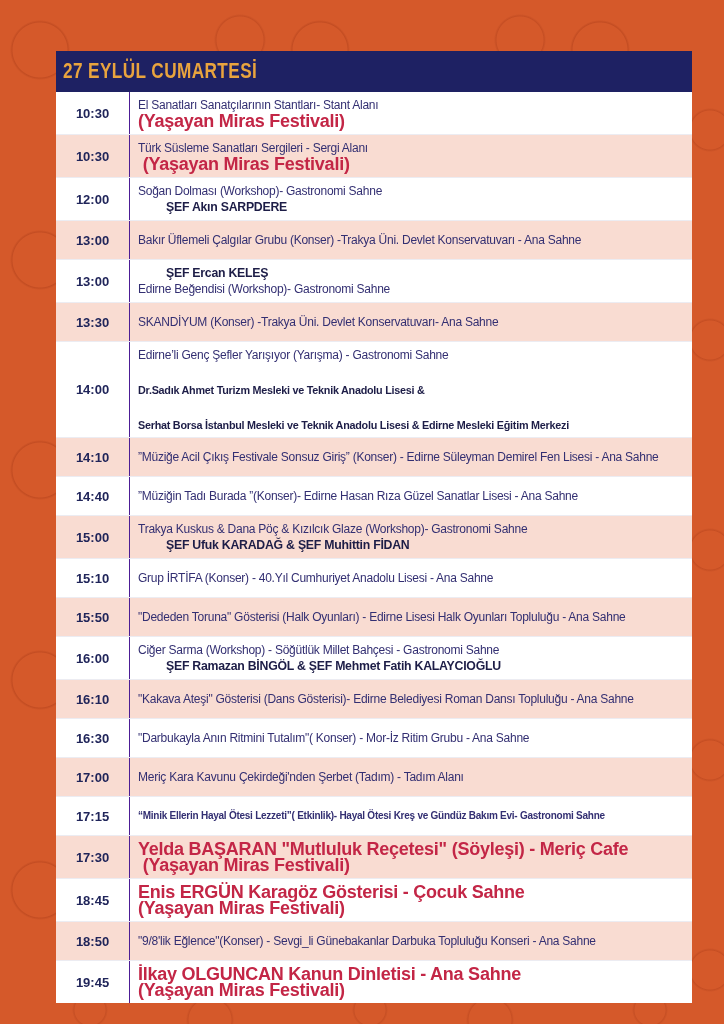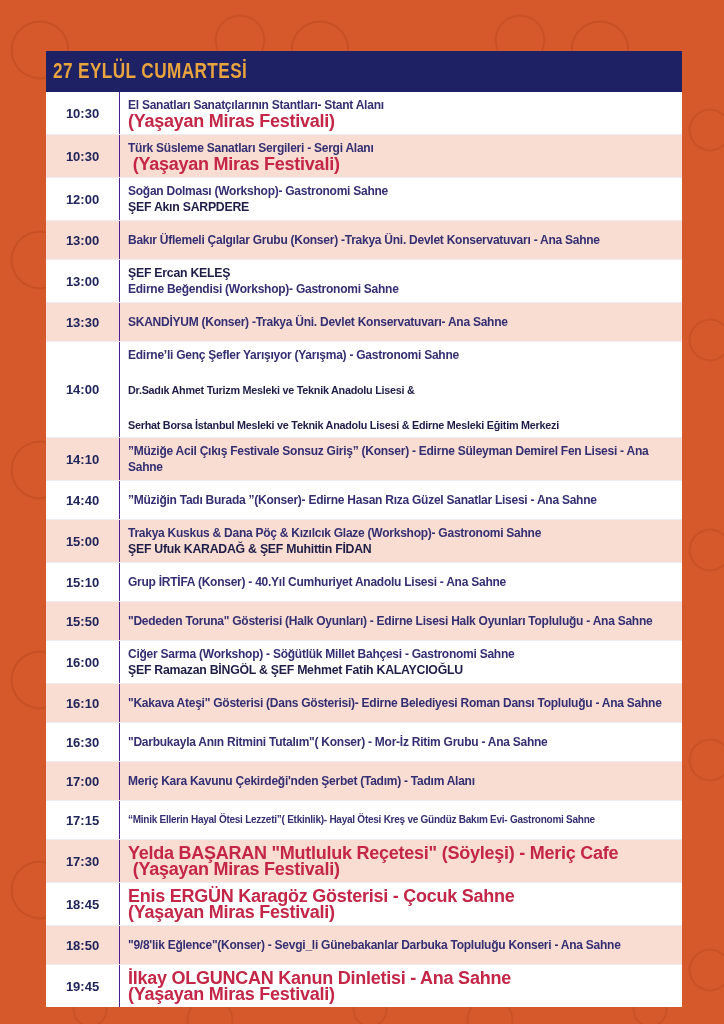--- a/index.html
+++ b/index.html
@@ -13,21 +13,21 @@
     background-image:
       radial-gradient(circle 30px at 40px 50px,  transparent 27px, rgba(150,45,15,.28) 28px, transparent 30px),
       radial-gradient(circle 22px at 150px 130px, transparent 19px, rgba(150,45,15,.24) 20px, transparent 22px),
       radial-gradient(circle 26px at 240px 40px, transparent 23px, rgba(150,45,15,.24) 24px, transparent 26px),
       radial-gradient(circle 18px at 90px 170px, transparent 15px, rgba(150,45,15,.22) 16px, transparent 18px),
       radial-gradient(circle 24px at 210px 180px, transparent 21px, rgba(150,45,15,.22) 22px, transparent 24px);
     background-size: 280px 210px;
   }
   .card {
     position: absolute;
-    left: 46px; top: 51px;
+    left: 56px; top: 51px;
     width: 636px;
     background: #ffffff;
   }
   .card-header {
     background: var(--header-bg, #1e2163);
     height: 41px;
     display: flex;
     align-items: center;
     padding-left: 7px;
   }
@@ -64,23 +64,23 @@
     flex: 1 1 auto;
     display: flex;
     flex-direction: column;
     justify-content: center;
     padding: 5px 10px 5px 8px;
   }
   .line {
     white-space: pre-wrap;
     letter-spacing: -0.25px;
   }
-  .line.title    { color: var(--title-text, #332f72); font-weight: 700; font-size: 12px; line-height: 16px; }
+  .line.title    { color: var(--title-text, #332f72); font-weight: 400; font-size: 12px; line-height: 16px; }
   .line.title-sm { color: var(--title-text, #332f72); font-weight: 700; font-size: 10px; line-height: 15.5px; }
-  .line.chef     { color: var(--chef-text, #1d1d47);  font-weight: 700; font-size: 12.3px; line-height: 16px; }
+  .line.chef     { color: var(--chef-text, #1d1d47);  font-weight: 700; font-size: 12.3px; line-height: 16px; margin-left: 28px; }
   .line.red      { color: var(--red-text, #c32646);   font-weight: 700; font-size: 18px; line-height: 16px; }
   .line.sub      { color: var(--chef-text, #1d1d47);  font-weight: 700; font-size: 10.8px; line-height: 14.5px; margin-top: 20px; }
 </style>
 </head>
 <body>
 
 <div class="card">
   <div class="card-header">
     <span class="day-title">27 EYLÜL CUMARTESİ</span>
   </div>

